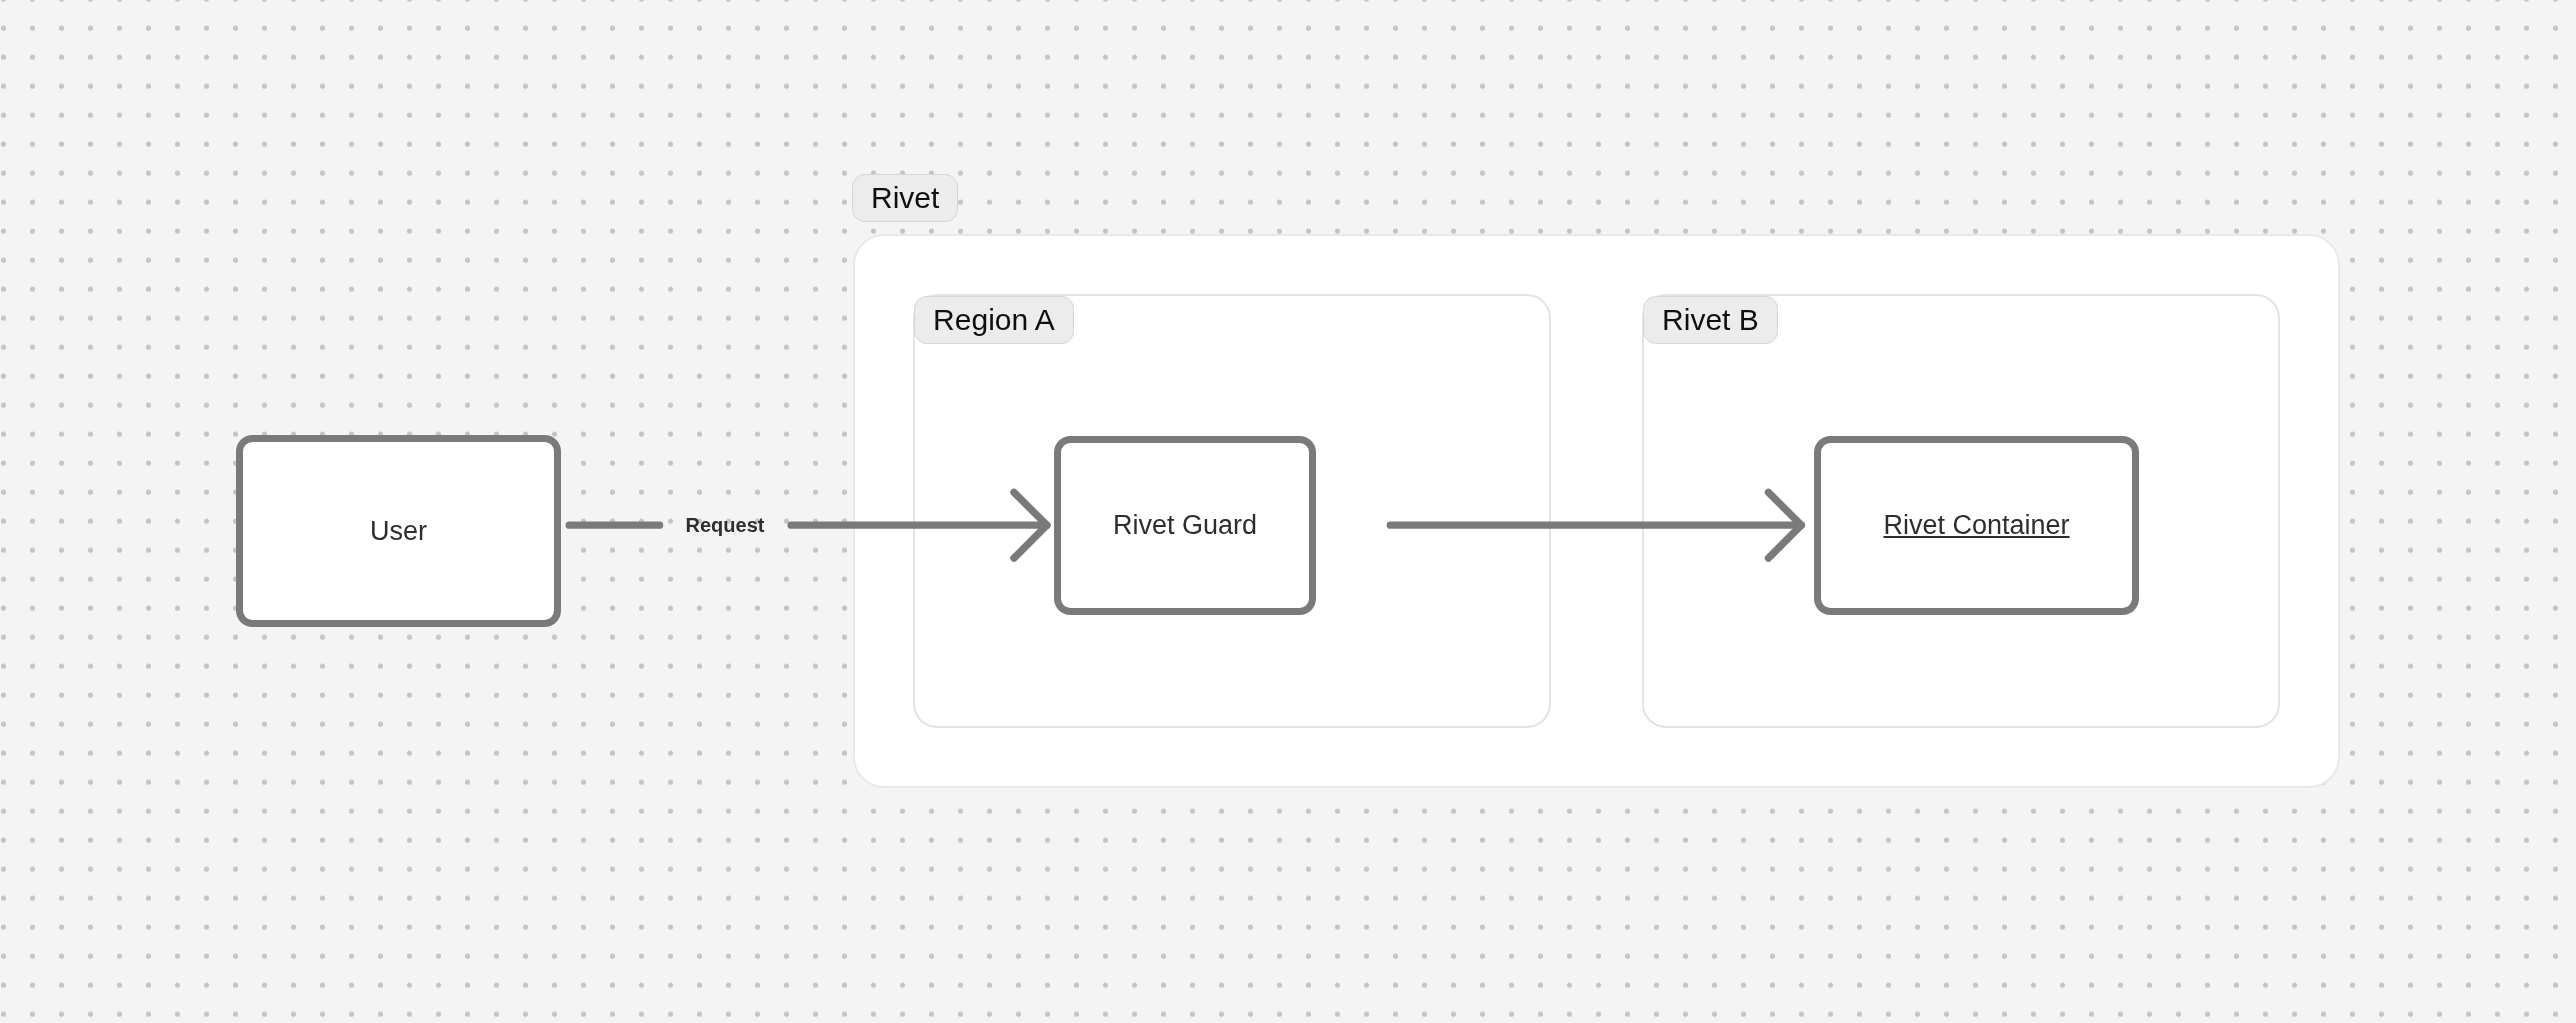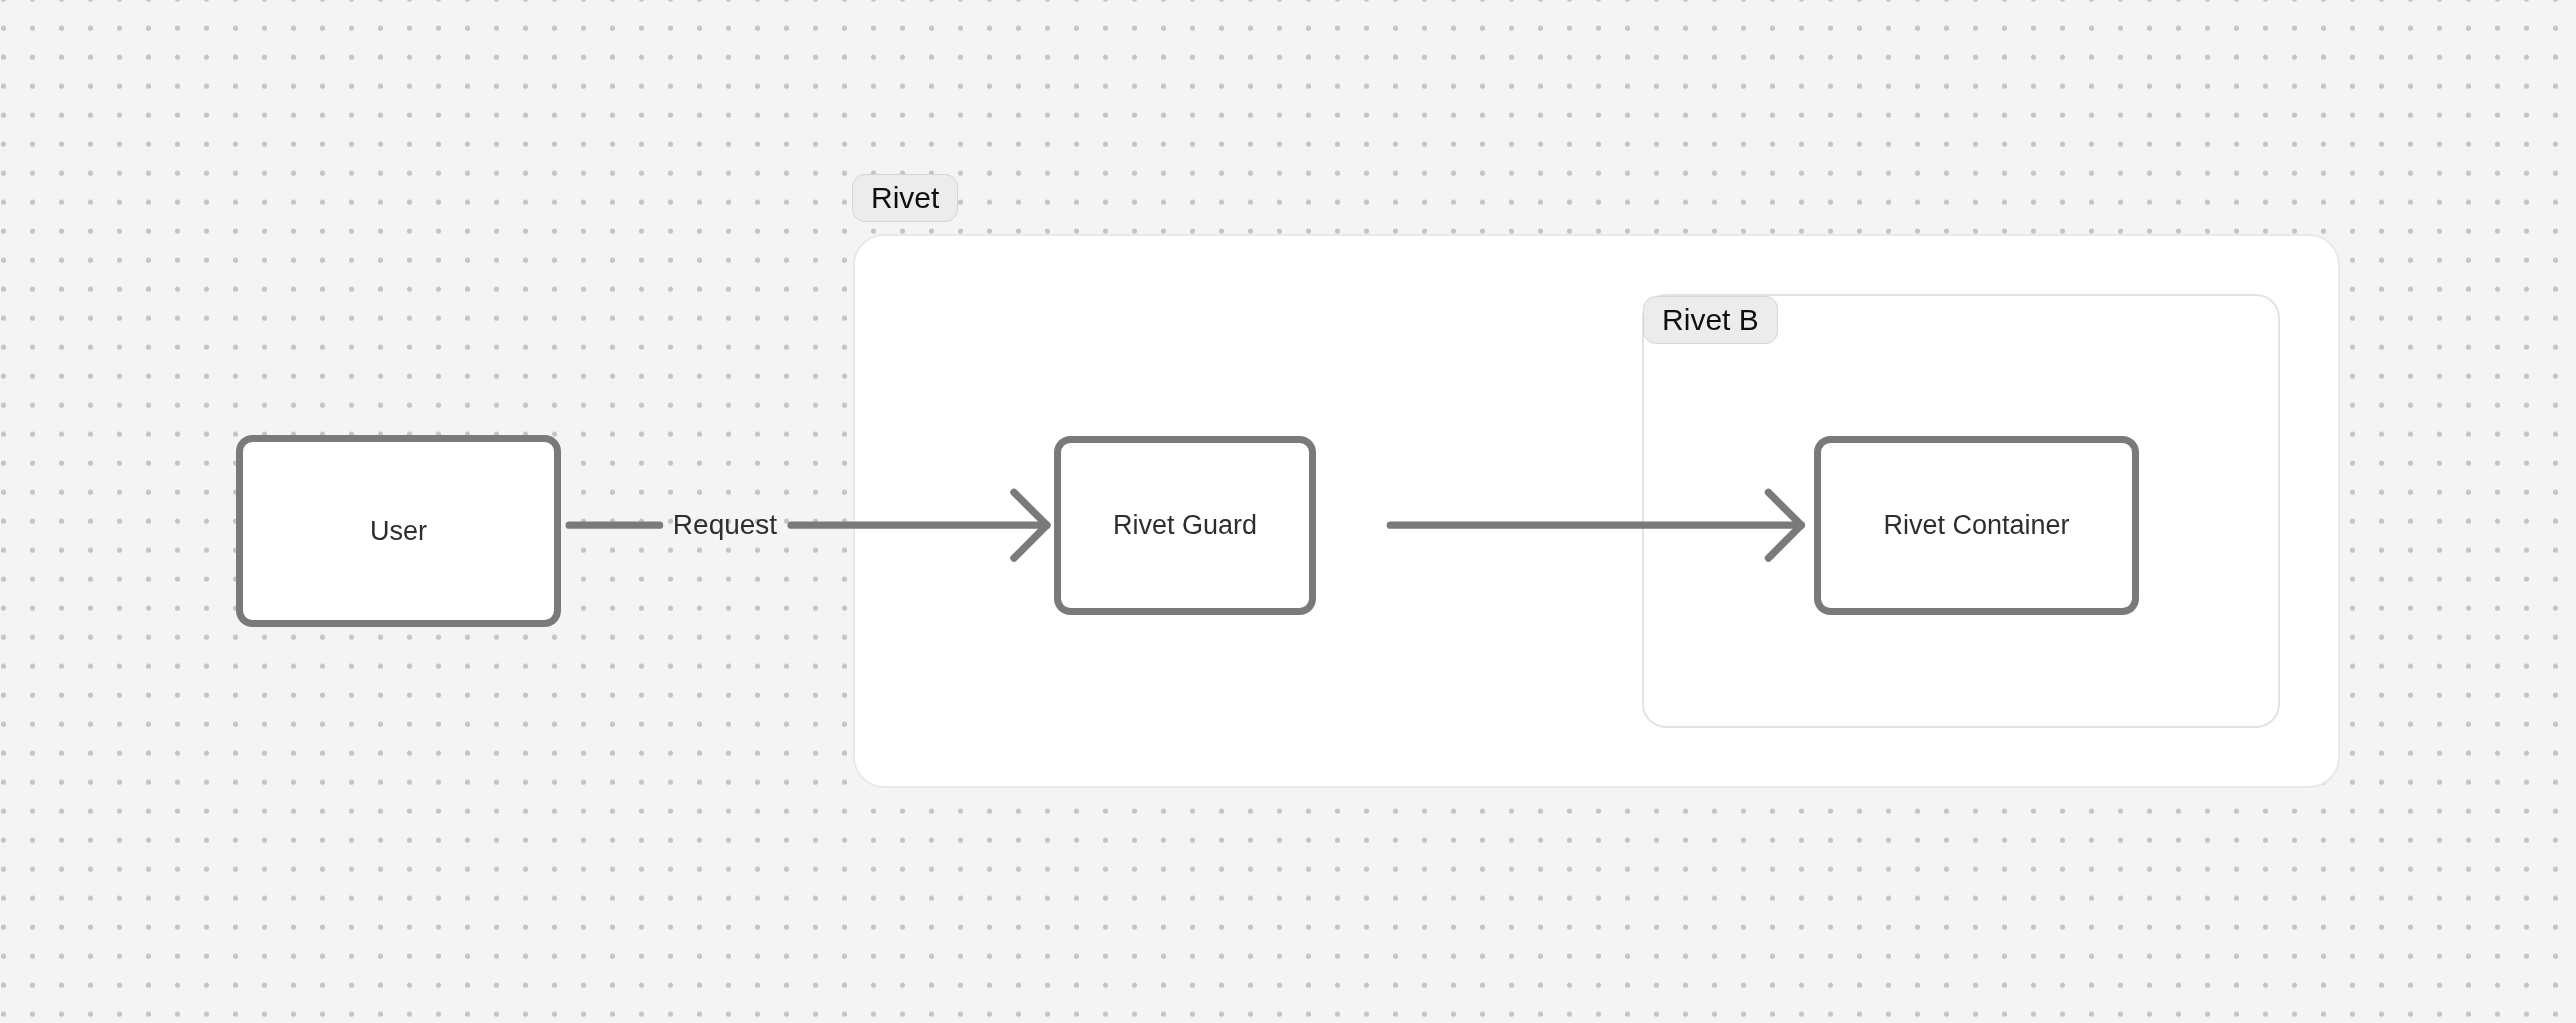--- a/index.html
+++ b/index.html
@@ -81,37 +81,43 @@
     background: var(--node-bg);
     border: 7.3px solid var(--shape-border);
     border-radius: 16.4px;
     font-size: 27px;
     color: var(--node-text);
     z-index: 5;
     white-space: nowrap;
   }
   .node-user           { left: 236px;  top: 435px; width: 325px; height: 192px; }
   .node-rivet-guard    { left: 1054px; top: 436px; width: 262px; height: 179px; }
-  .node-rivet-container{ left: 1814px; top: 436px; width: 325px; height: 179px; }
+  .node-rivet-container{ left: 1814px; top: 436px; width: 325px; height: 179px; text-decoration: underline; }
   .edge-label {
     position: absolute;
     left: 652px; top: 501px; width: 146px; height: 48px;
     display: flex; align-items: center; justify-content: center;
-    font-size: 28px;
+    font-size: 20px;
     color: var(--edge-label-text);
     z-index: 6;
     white-space: nowrap;
+    font-weight: bold;
   }
 </style>
 </head>
 <body>
 
 <div class="canvas">
 
   <div class="group-rivet">
+    <div class="region region-a">
+      <div class="pill pill-region">
+        <span>Region A</span>
+      </div>
+    </div>
     <div class="region region-b">
       <div class="pill pill-region">
         <span>Rivet B</span>
       </div>
     </div>
   </div>
 
   <div class="pill pill-rivet">
     <span>Rivet</span>
   </div>

